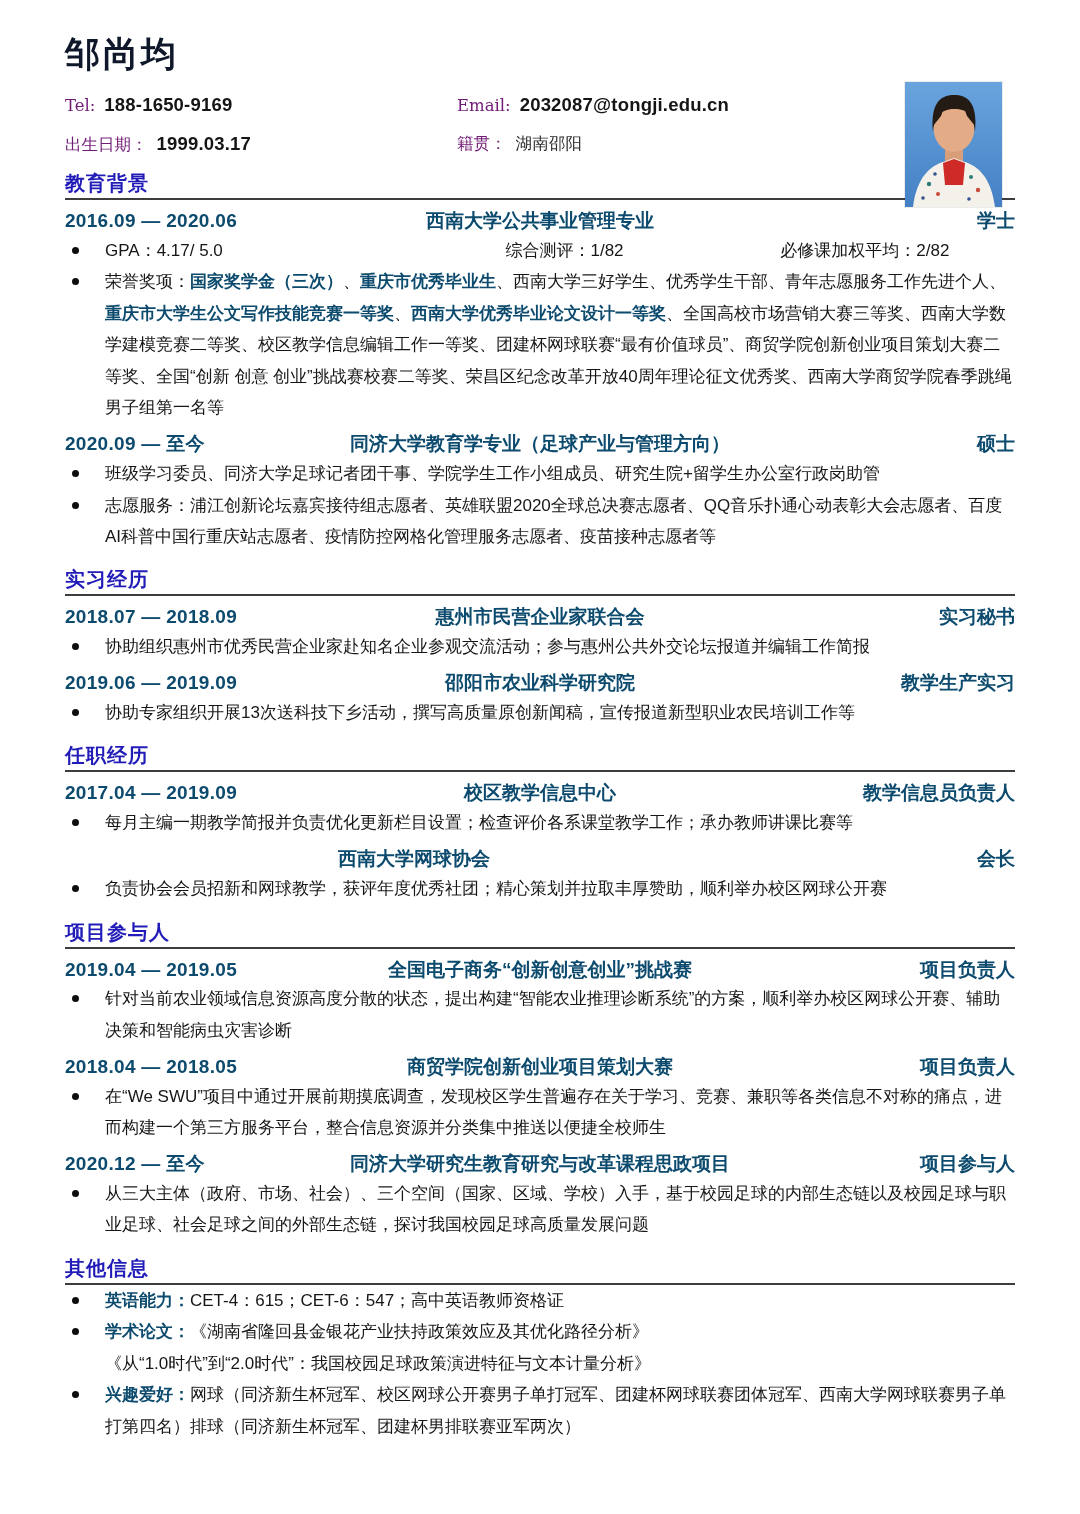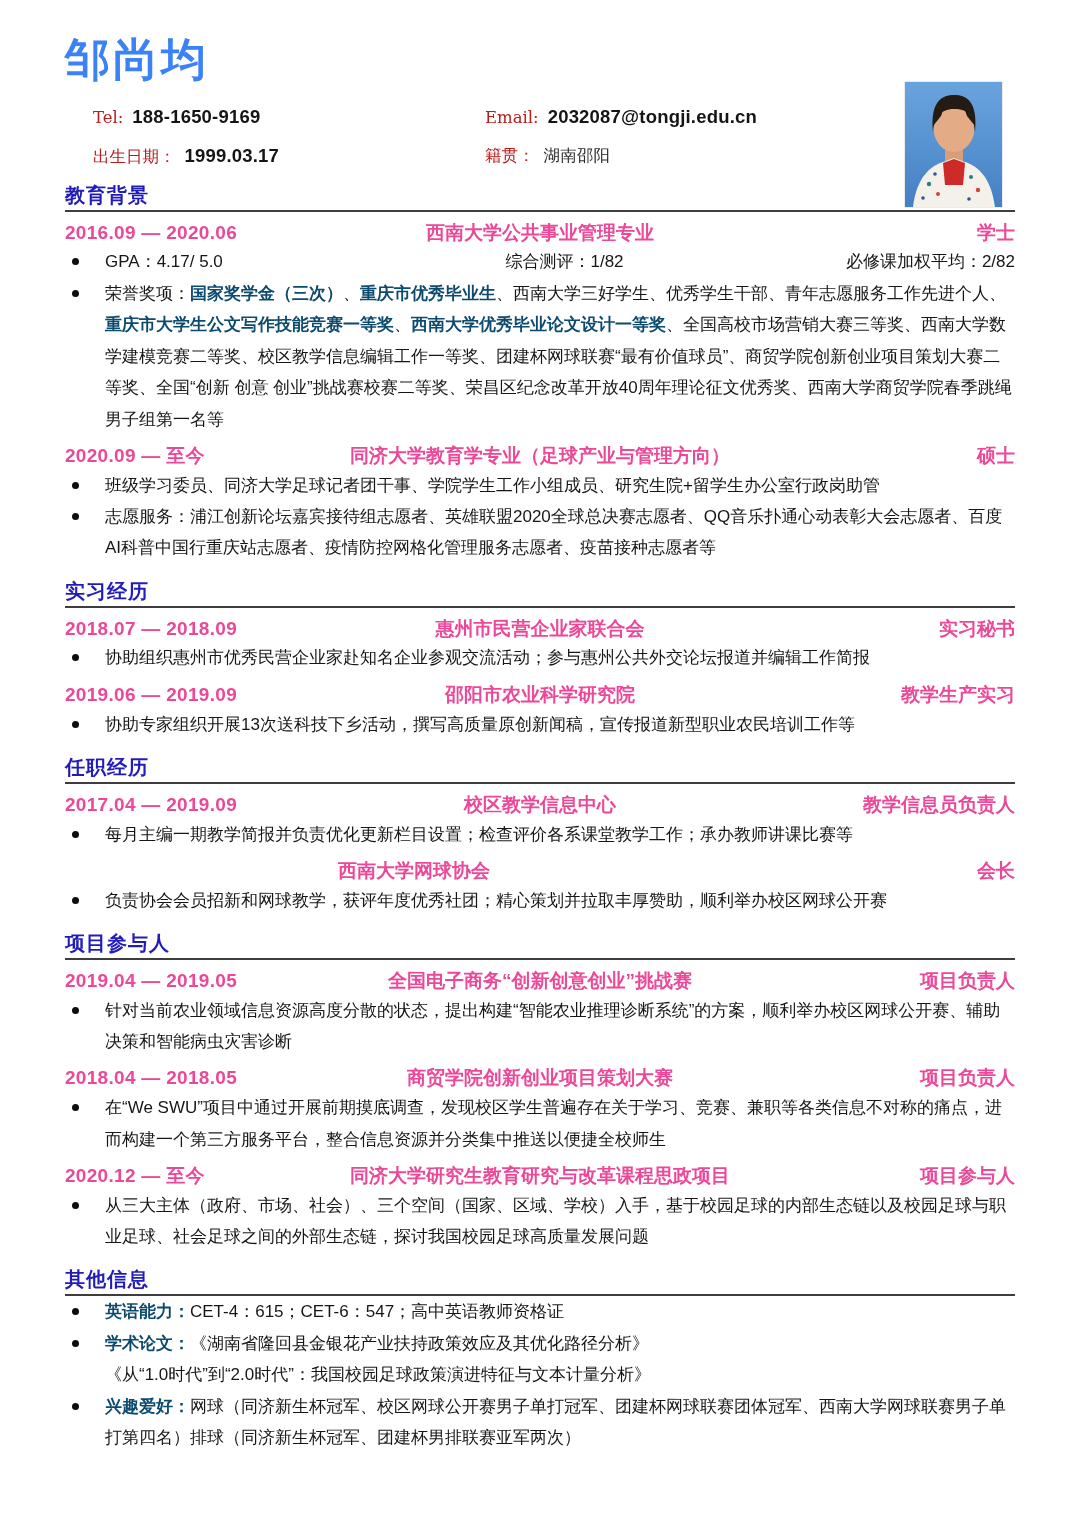--- a/index.html
+++ b/index.html
@@ -6,31 +6,31 @@
   html,body { background:#ffffff; }
   body {
     width:1080px; height:1514px; overflow:hidden;
     font-family:"Liberation Sans","DejaVu Sans",sans-serif;
     color:#151515;
   }
   .page { position:relative; padding:34px 65px 0 65px; width:1080px; }
 
   
   .name {
-    font-size:45px; font-weight:900; letter-spacing:3px; line-height:1.15;
-    color:#3b82f6;
+    font-size:35px; font-weight:900; letter-spacing:3px; line-height:1.15;
+    color:#0f172a;
   }
   .contact {
     margin-top:20px; width:835px;
     display:grid; grid-template-columns:392px 1fr; row-gap:17px;
   }
   .c-item { display:flex; align-items:baseline; }
   .c-label {
     font-family:"DejaVu Serif","Liberation Serif",serif;
-    font-size:16.5px; color:#b91c1c; margin-right:9px; white-space:nowrap;margin-left:28px;
+    font-size:16.5px; color:#701a75; margin-right:9px; white-space:nowrap;
   }
   .c-value { font-size:18.5px; font-weight:700; letter-spacing:.2px; }
   .c-value.plain {
     font-weight:400; font-size:16.5px;
     font-family:"DejaVu Serif","Liberation Serif",serif; color:#2a2a2a;
   }
   .photo {
     position:absolute; top:82px; right:78px; width:97px; height:125px;
     box-shadow:0 0 0 1px rgba(0,0,0,.08);
   }
@@ -38,38 +38,38 @@
 
   
   .section { margin-top:13px; }
   .section-title {
     font-size:20px; font-weight:800; color:#211cb8;
     padding-bottom:0; border-bottom:2px solid #3d3d3d;
     letter-spacing:1px; line-height:1.45;
   }
   .entry-row {
     display:flex; align-items:baseline; margin-top:8px;
-    font-weight:700; font-size:19px; line-height:1.4; color:#ec4899;
+    font-weight:700; font-size:19px; line-height:1.4; color:#0c4a6e;
   }
   .e-date { width:252px; letter-spacing:.3px; white-space:nowrap; }
   .e-org  { flex:1; text-align:center; white-space:nowrap; }
   .e-role { width:252px; text-align:right; white-space:nowrap; }
 
   .bullet-row { display:flex; margin-top:0; font-size:17px; line-height:1.85; }
   .dot {
     flex:none; width:7px; height:7px; border-radius:50%;
     background:#0d0d0d; margin:12px 0 0 7px;
   }
   .b-text { flex:1; margin-left:26px; color:#161616; }
   .b { font-weight:700; color:#0c4a6e;text-align:center; }
 
   .stats { display:flex; width:100%; }
   .stat-l { width:34%; }
   .stat-m { width:33%; text-align:center; }
-  .stat-r { width:33%; text-align:right; }
+  .stat-r { width:33%; text-align:center; }
   .stats span { white-space:nowrap; }
 </style>
 </head>
 <body>
 
 <div class="page">
 
   <h1 class="name">邹尚均</h1>
 
   <div class="contact">

